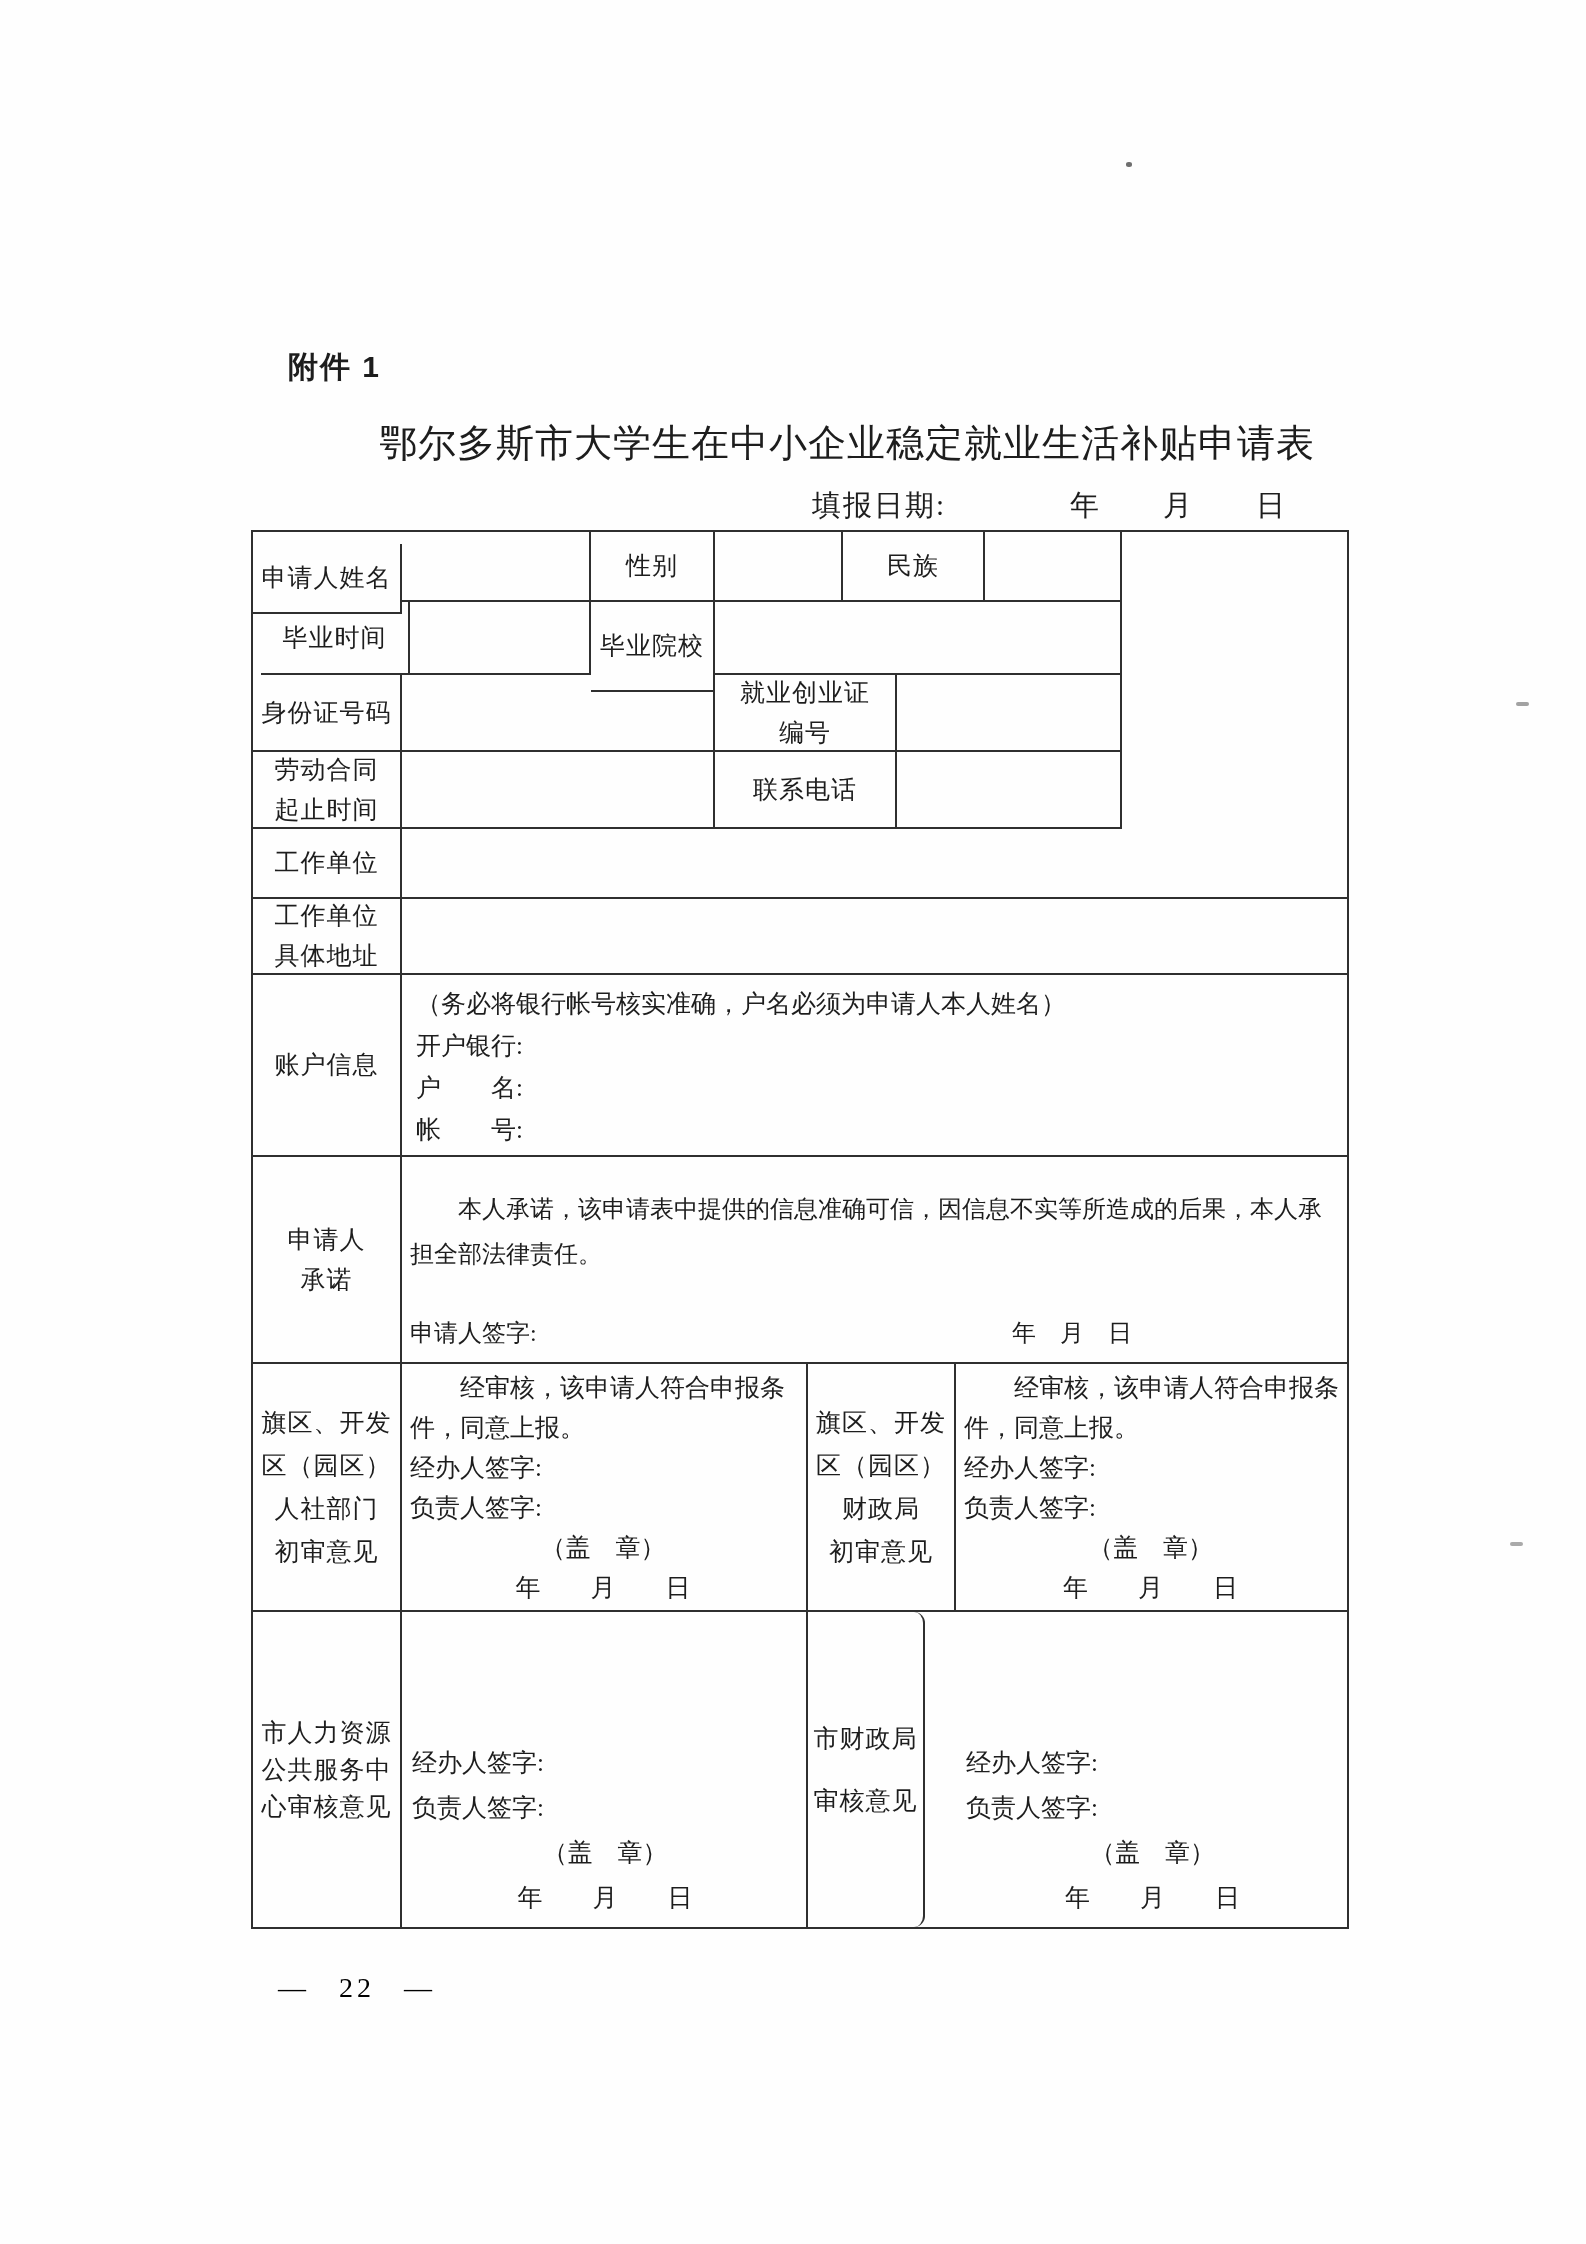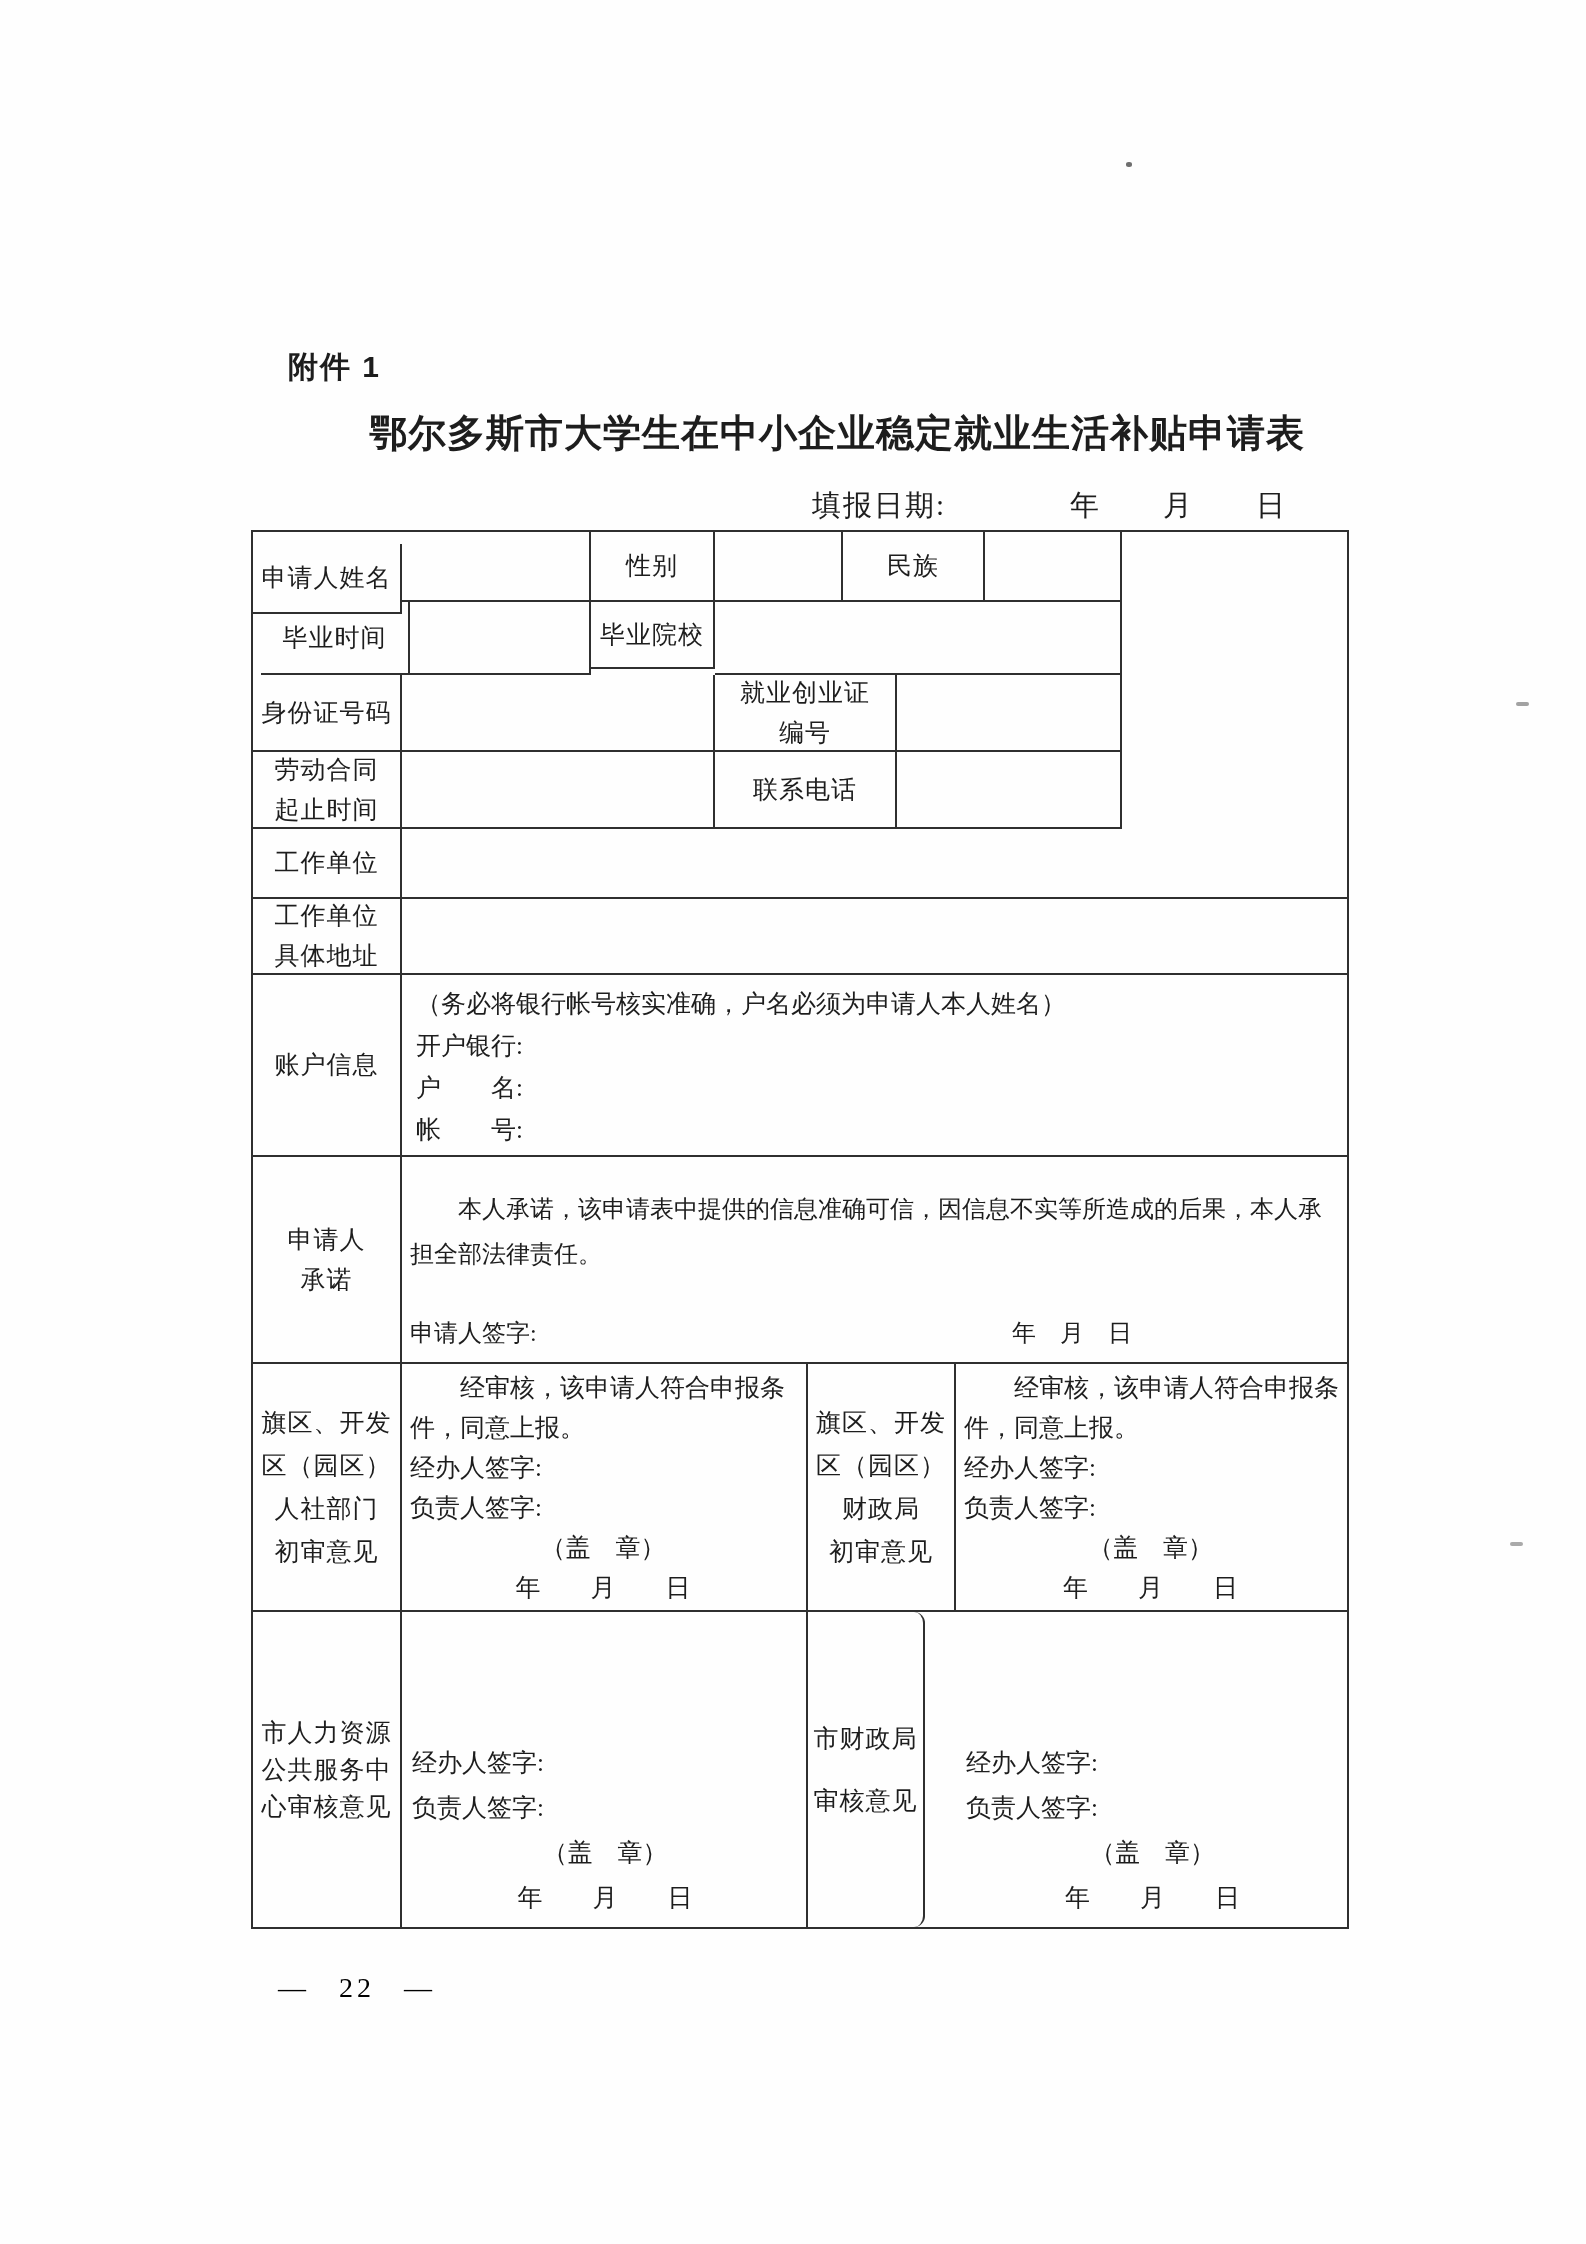--- a/index.html
+++ b/index.html
@@ -11,22 +11,22 @@
     color:#1d1d1d;
     overflow:hidden;
   }
   .attachment{
     position:absolute;left:288px;top:347px;
     font-family:"Liberation Sans","DejaVu Sans",sans-serif;
     font-weight:700;font-size:30px;letter-spacing:2px;
   }
   .title{
     position:absolute;left:290px;top:408px;width:1094px;
-    margin:0;text-align:center;
-    font-weight:700;font-size:38px;letter-spacing:1px;
+    margin:10px;text-align:center;
+    font-weight:400;font-size:38px;letter-spacing:1px;
     white-space:nowrap;
   }
   .dateline{
     position:absolute;left:812px;top:486px;
     font-size:29px;letter-spacing:2px;font-weight:400;
     white-space:nowrap;
   }
   .pagenum{
     position:absolute;left:278px;top:1972px;
     font-size:28px;letter-spacing:4px;word-spacing:18px;
@@ -90,21 +90,21 @@
 
     <div class="cell lab" style="left:0;top:12px;width:149px;height:70px;">申请人姓名</div>
     <div class="cell" style="left:149px;top:0;width:189px;height:70px;"></div>
     <div class="cell lab" style="left:338px;top:0;width:124px;height:70px;">性别</div>
     <div class="cell" style="left:462px;top:0;width:128px;height:70px;"></div>
     <div class="cell lab" style="left:590px;top:0;width:142px;height:70px;">民族</div>
     <div class="cell" style="left:732px;top:0;width:137px;height:70px;"></div>
 
     <div class="cell lab" style="left:0;top:70px;width:149px;height:73px;margin-left:8px;">毕业时间</div>
     <div class="cell" style="left:149px;top:70px;width:189px;height:73px;"></div>
-    <div class="cell lab" style="left:338px;top:70px;width:124px;height:67px;">毕业院校</div>
+    <div class="cell lab" style="left:338px;top:70px;width:124px;height:90px;">毕业院校</div>
     <div class="cell" style="left:462px;top:70px;width:407px;height:73px;"></div>
 
     <div class="cell lab" style="left:0;top:143px;width:149px;height:77px;">身份证号码</div>
     <div class="cell" style="left:149px;top:143px;width:313px;height:77px;"></div>
     <div class="cell lab" style="left:462px;top:143px;width:182px;height:77px;">就业创业证
 编号</div>
     <div class="cell" style="left:644px;top:143px;width:225px;height:77px;"></div>
 
     <div class="cell lab" style="left:0;top:220px;width:149px;height:77px;">劳动合同
 起止时间</div>

